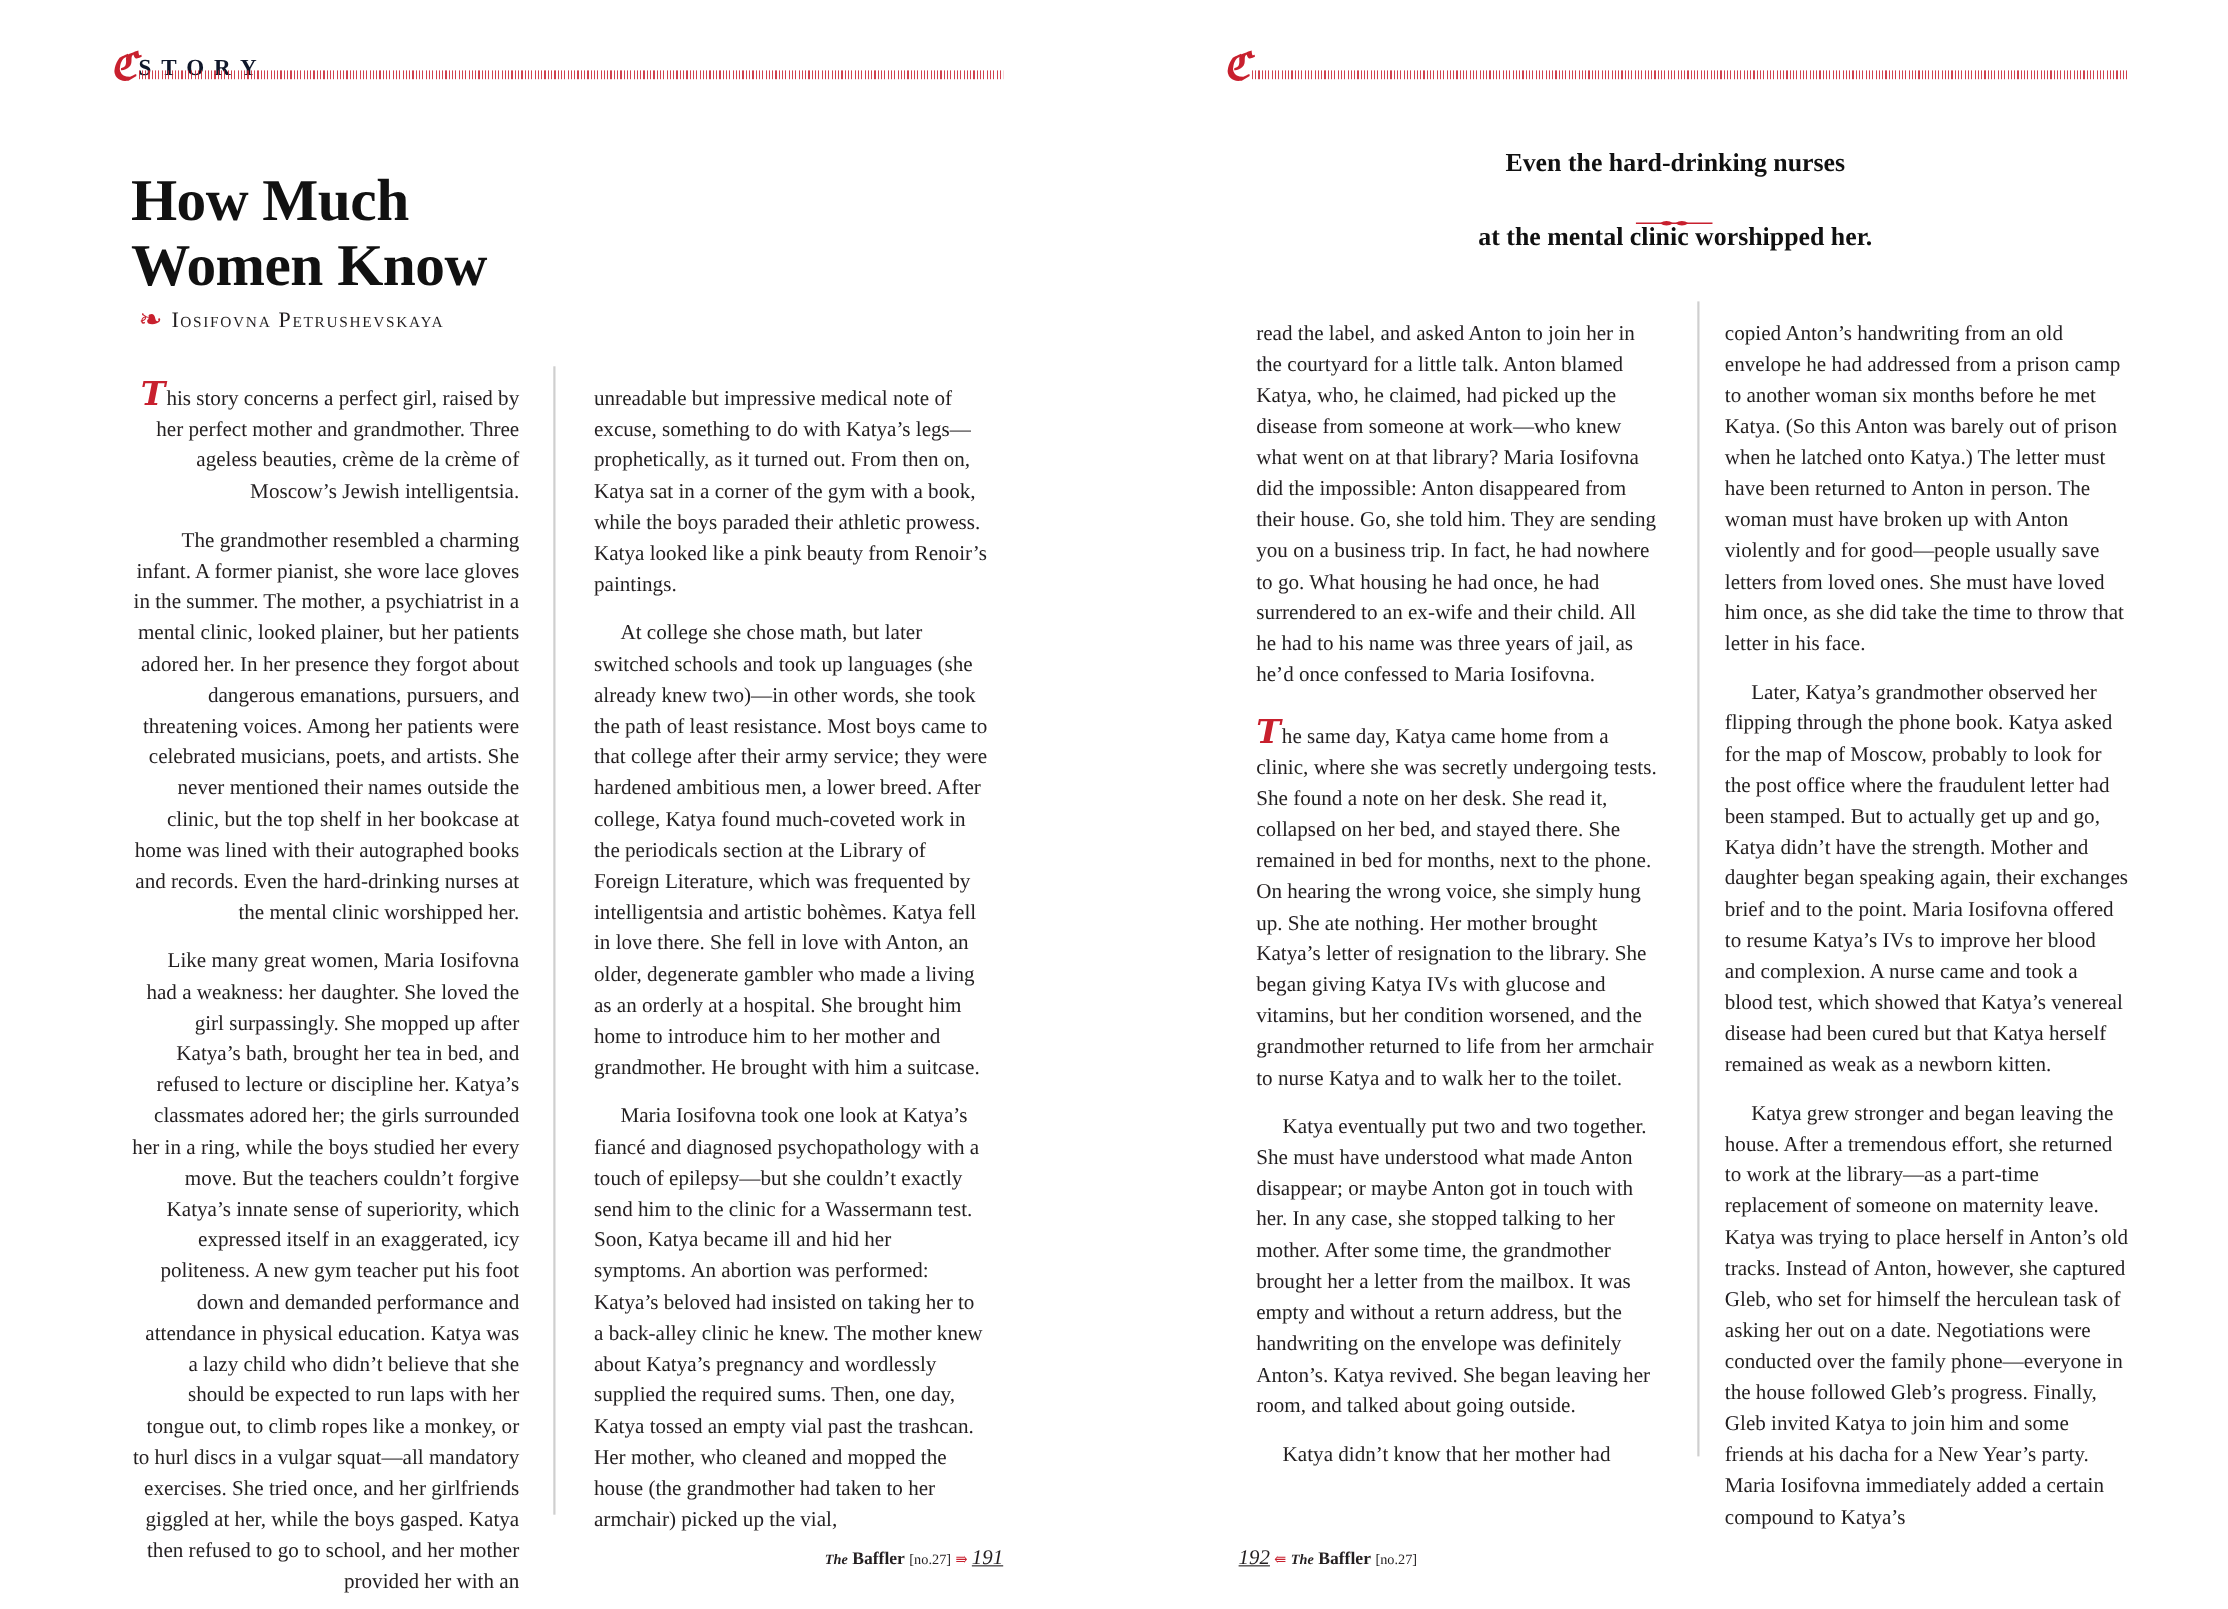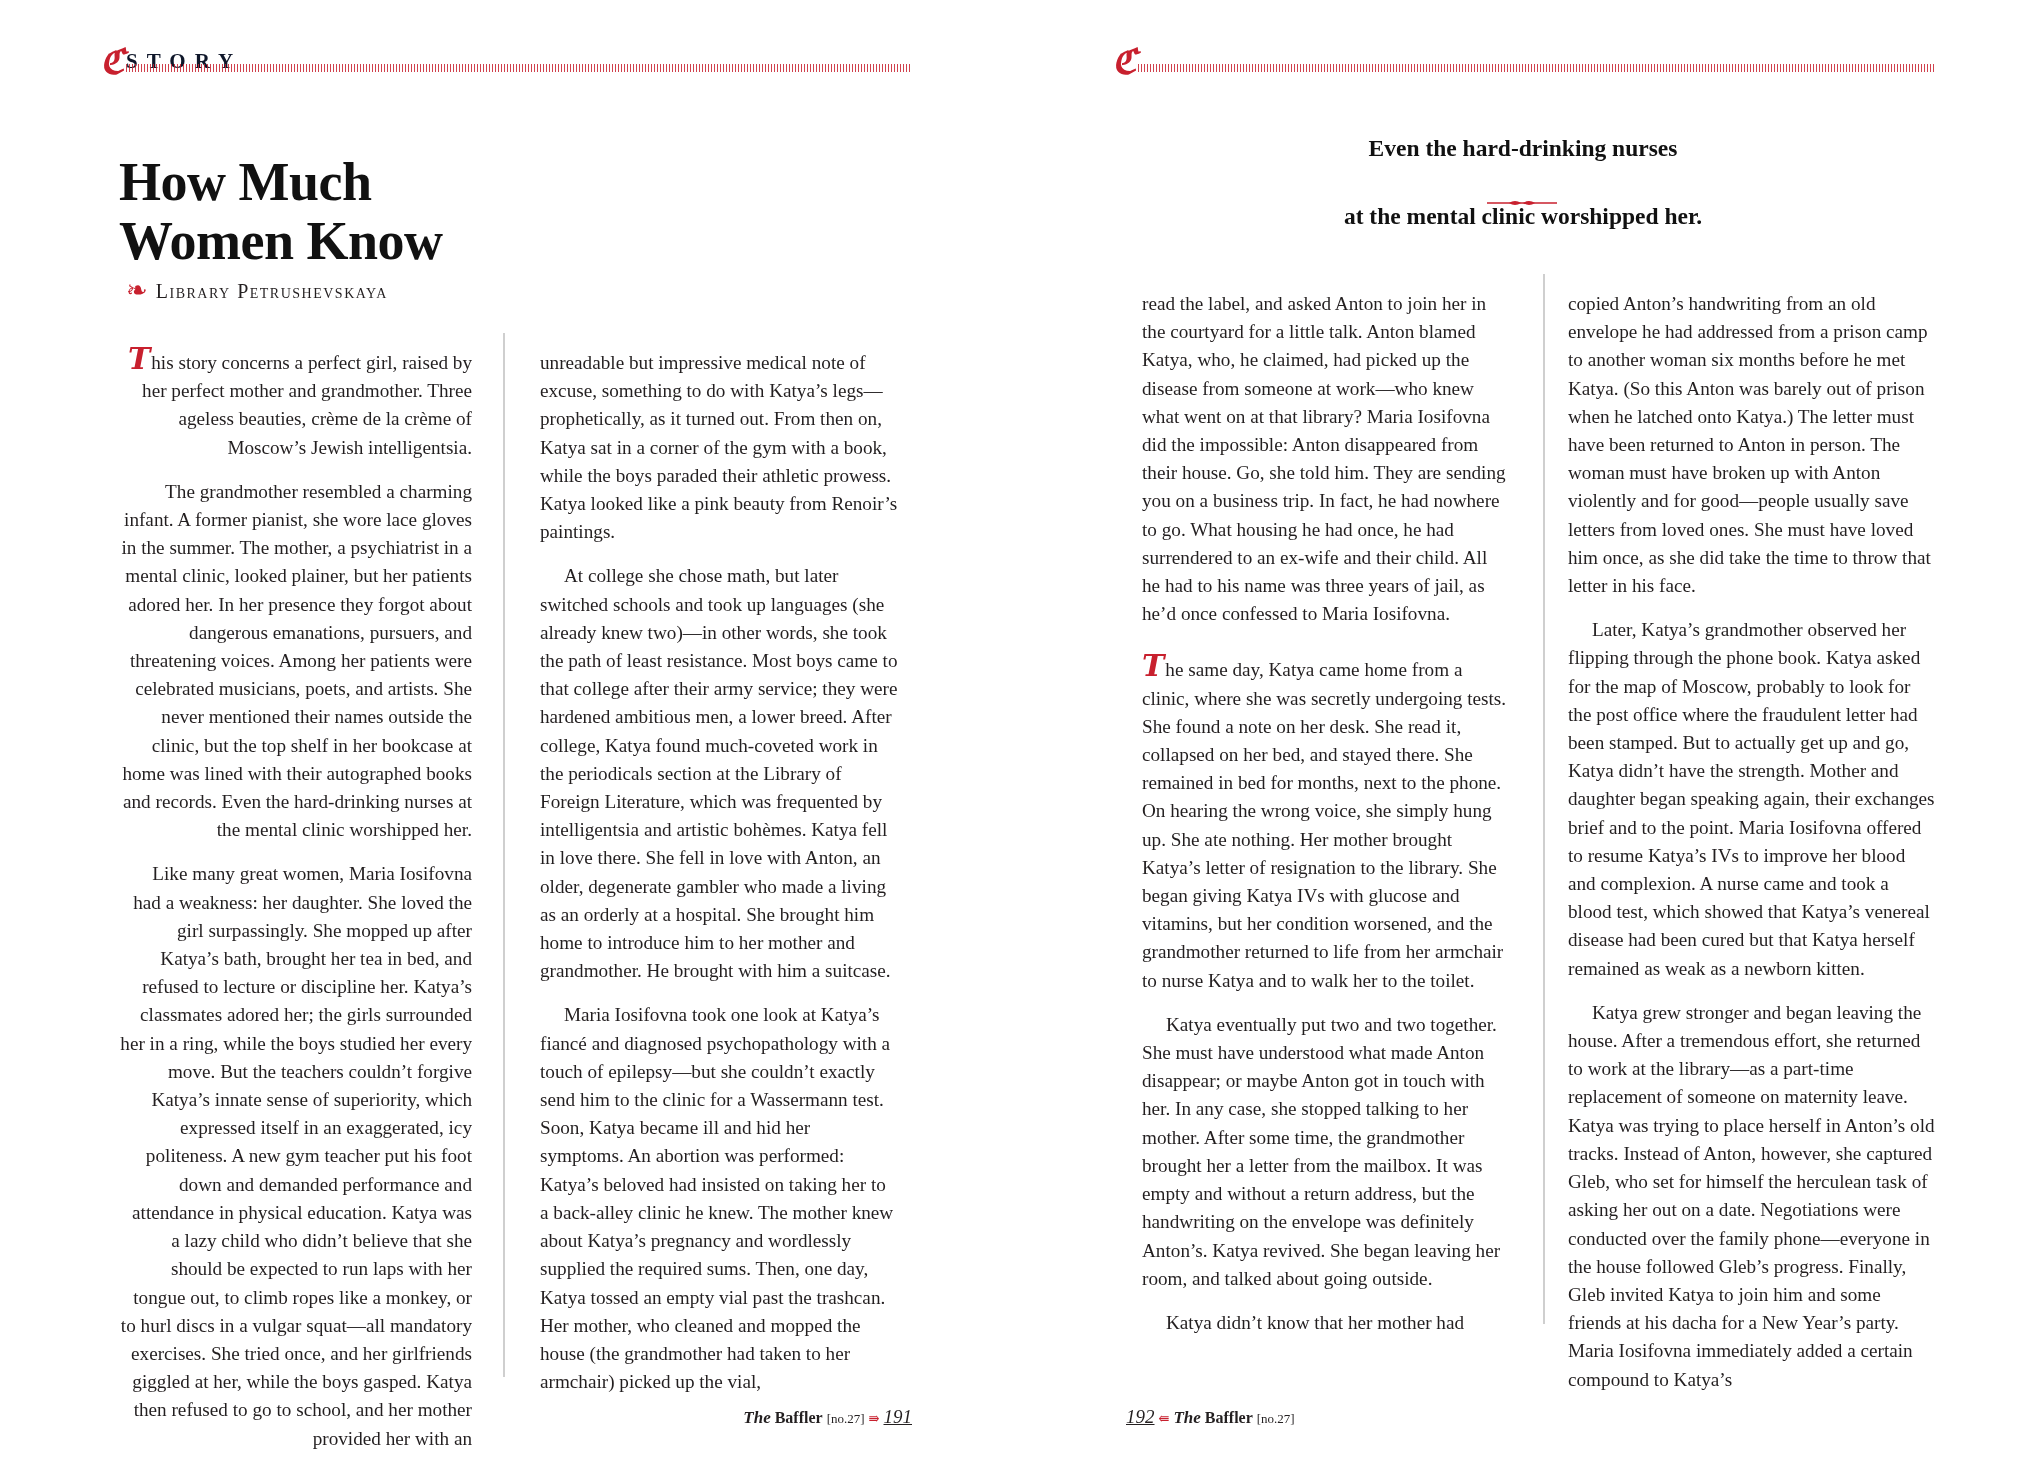--- a/index.html
+++ b/index.html
@@ -47,21 +47,21 @@
   .div-2 { left: 531px; top: 274px; height: 1050px; }
 
   
   .pullquote { position: absolute; left: 100px; width: 822px; top: 100px; text-align: center;
                font-size: 23.5px; font-weight: bold; line-height: 40px; color: #111; }
   .pullquote span { display: block; margin-top: 28px; }
   .ornament { position: absolute; left: 475px; top: 198px; width: 70px; height: 10px; }
 
   
   .folio { position: absolute; top: 1406px; font-size: 15px; color: #231f20; display: flex; align-items: baseline; gap: 4px; }
-  .folio .mag-the { font-style: italic; font-weight: bold; font-size: 17px; }
+  .folio .mag-the { font-style: italic; font-weight: bold; font-size: 13px; }
   .folio .mag-name { font-size: 16px; font-weight: bold; }
   .folio .issue { font-size: 13px; }
   .folio .arrow { color: #c8202e; font-size: 13px; }
   .folio .pnum { font-style: italic; font-size: 19px; text-decoration: underline; }
   .folio-left { right: 100px; }
   .folio-right { left: 114px; }
 </style>
 </head>
 <body>
 
@@ -72,21 +72,21 @@
     <div class="hatch"></div>
   </div>
 
   <h1 class="title">
     <span>How Much</span>
     <span>Women Know</span>
   </h1>
 
   <div class="byline">
     <span class="flourish">❧</span>
-    <span class="author">Library Petrushevskaya</span>
+    <span class="author">Iosifovna Petrushevskaya</span>
   </div>
 
   <div class="col col-1">
     <p><span class="dropcap">T</span><span>his story concerns a perfect girl, raised by her perfect mother and grandmother. Three ageless beauties, crème de la crème of Moscow’s Jewish intelligentsia.</span></p>
     <p class="indent">The grandmother resembled a charming infant. A former pianist, she wore lace gloves in the summer. The mother, a psychiatrist in a mental clinic, looked plainer, but her patients adored her. In her presence they forgot about dangerous emanations, pursuers, and threatening voices. Among her patients were celebrated musicians, poets, and artists. She never mentioned their names outside the clinic, but the top shelf in her bookcase at home was lined with their autographed books and records. Even the hard-drinking nurses at the mental clinic worshipped her.</p>
     <p class="indent">Like many great women, Maria Iosifovna had a weakness: her daughter. She loved the girl surpassingly. She mopped up after Katya’s bath, brought her tea in bed, and refused to lecture or discipline her. Katya’s classmates adored her; the girls surrounded her in a ring, while the boys studied her every move. But the teachers couldn’t forgive Katya’s innate sense of superiority, which expressed itself in an exaggerated, icy politeness. A new gym teacher put his foot down and demanded performance and attendance in physical education. Katya was a lazy child who didn’t believe that she should be expected to run laps with her tongue out, to climb ropes like a monkey, or to hurl discs in a vulgar squat—all mandatory exercises. She tried once, and her girlfriends giggled at her, while the boys gasped. Katya then refused to go to school, and her mother provided her with an</p>
   </div>
 
   <div class="divider div-1"></div>
 

